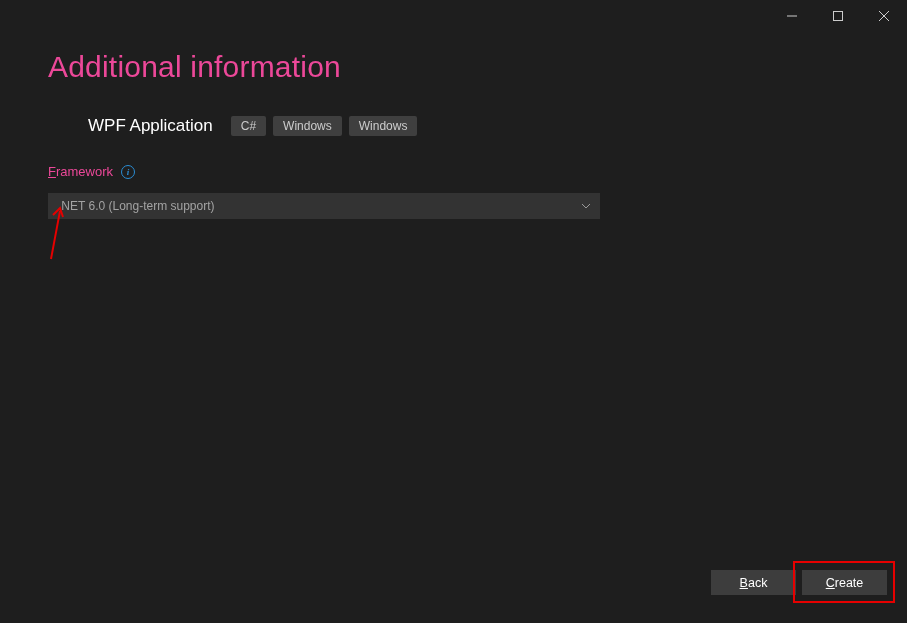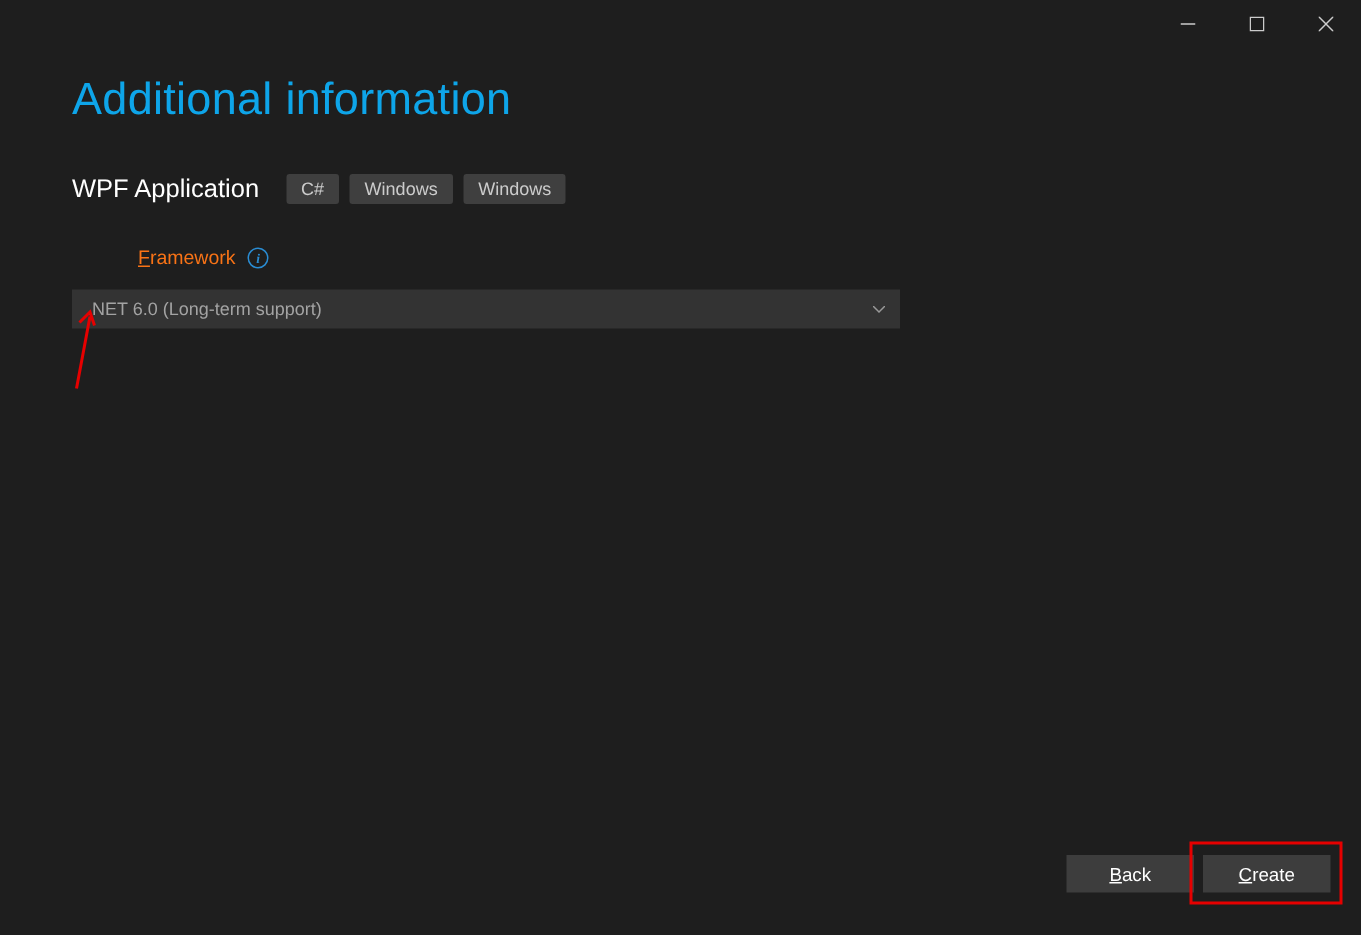--- a/index.html
+++ b/index.html
@@ -37,56 +37,56 @@
     .titlebar-btn svg {
       width: 10px;
       height: 10px;
     }
     .content {
       padding: 18px 48px 0 48px;
     }
     .page-title {
       font-size: 30px;
       font-weight: 400;
-      color: #0ea5e9;
+      color: #ec4899;
       margin-bottom: 32px;
       letter-spacing: 0.2px;
     }
     .template-row {
       display: flex;
       align-items: center;
       gap: 18px;
       margin-bottom: 28px;
     }
     .template-name {
       font-size: 17px;
       font-weight: 400;
       color: #ffffff;
+      margin-left: 40px;
     }
     .tags {
       display: flex;
       gap: 7px;
     }
     .tag {
       background: #3f3f3f;
       color: #cccccc;
       font-size: 12px;
       padding: 3px 10px;
       border-radius: 2px;
     }
     .field-label-row {
       display: flex;
       align-items: center;
       gap: 8px;
       margin-bottom: 14px;
     }
     .field-label {
       font-size: 13px;
-      color: #f97316;
-      margin-left: 44px;
+      color: #ec4899;
     }
     .field-label .accel {
       text-decoration: underline;
     }
     .info-icon {
       width: 14px;
       height: 14px;
       border: 1.2px solid #2a8dd4;
       border-radius: 50%;
       display: flex;

